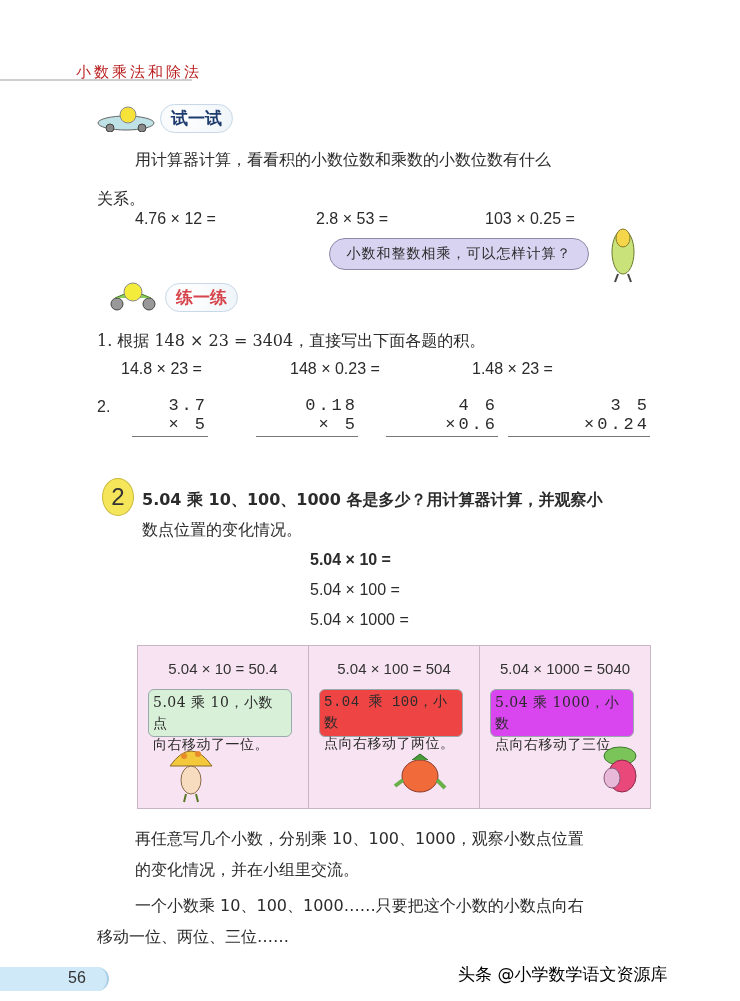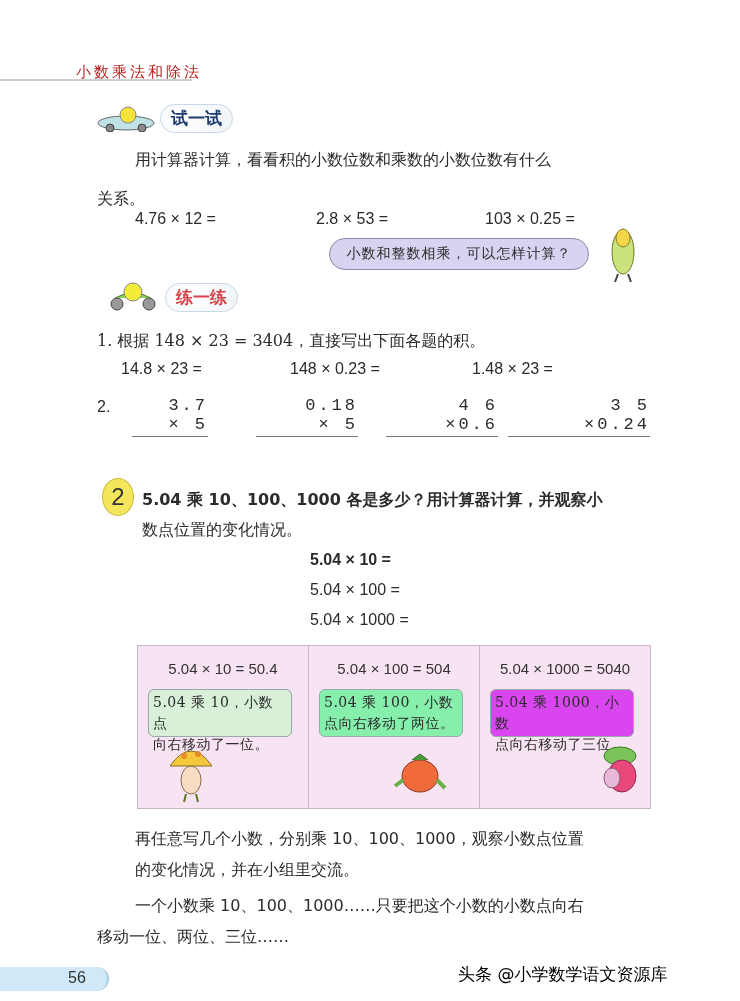--- a/index.html
+++ b/index.html
@@ -117,21 +117,21 @@
     <svg class="abs" style="left:28px; top:94px;" width="50" height="64" viewBox="0 0 50 64">
       <path d="M4 26 Q25 -4 46 26 Z" fill="#f3c83a" stroke="#8a6a2a"></path>
       <circle cx="18" cy="16" r="3" fill="#e98a2a"></circle>
         <circle cx="32" cy="14" r="3" fill="#e98a2a"></circle>
       <ellipse cx="25" cy="40" rx="10" ry="14" fill="#f8dcc0" stroke="#8a6a4a"></ellipse>
       <path d="M20 54 L18 62 M30 54 L32 62" stroke="#5a7a2a" stroke-width="2"></path>
     </svg>
   </div>
   <div class="col">
     <div class="res">5.04 × 100 = 504</div>
-    <div class="sb" style="background:#86efac;">
+    <div class="sb" style="background:#ef4444;font-family:Liberation Mono, monospace;">
       <div>5.04 乘 100，小数</div>
       <div>点向右移动了两位。</div>
     </div>
     <svg class="abs" style="left:78px; top:104px;" width="66" height="48" viewBox="0 0 66 48">
       <ellipse cx="33" cy="26" rx="18" ry="16" fill="#f06a3a" stroke="#8a3a2a"></ellipse>
       <path d="M25 10 L33 4 L41 10" fill="#4a9a3a" stroke="#2a6a2a"></path>
       <path d="M8 36 L16 30 M50 30 L58 38" stroke="#6ab04a" stroke-width="4"></path>
     </svg>
   </div>
   <div class="col">

